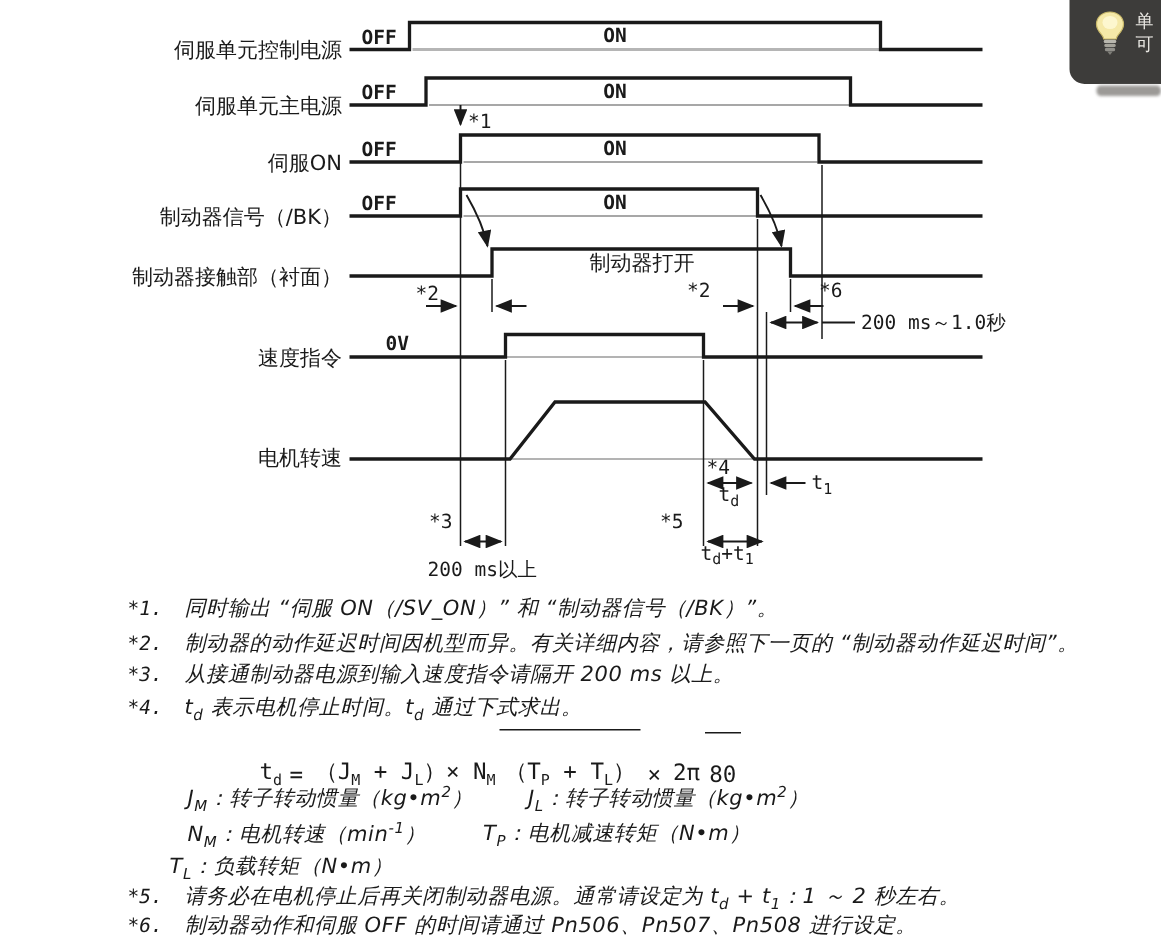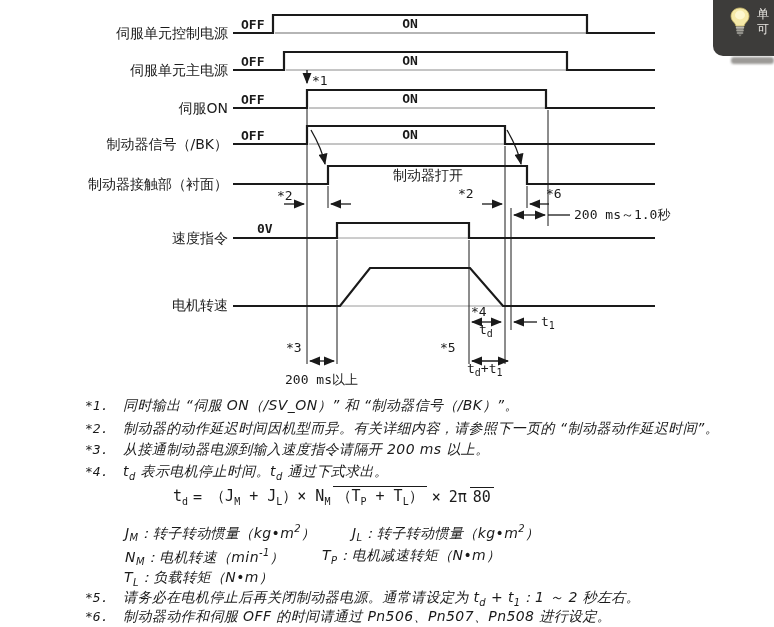--- a/index.html
+++ b/index.html
@@ -27,21 +27,21 @@
   .note{position:absolute;left:85px;width:690px;font-size:14px;letter-spacing:.4px;white-space:nowrap;font-style:italic;}
   .nmk{display:inline-block;width:38px;font-family:"DejaVu Sans Mono",monospace;font-size:13px;letter-spacing:0;}
   .ntx sub{font-size:10px;}
   .formula{
     position:absolute;left:173px;top:486px;
     display:inline-flex;align-items:center;gap:5px;
     font-family:"DejaVu Sans Mono",monospace;font-size:15px;
   }
   .formula sub{font-size:10px;}
   .frac{display:inline-flex;flex-direction:row;align-items:center;line-height:1.25;}
-  .frac .den{border-top:1.5px solid #1a1a1a;padding:0 3px;}
+  .frac .den{border-top:1.5px solid #1a1a1a;padding:18px 3px;}
   .frac .num{padding:0 3px;}
   .defitem{position:absolute;font-size:14px;white-space:nowrap;letter-spacing:.4px;font-style:italic;}
   .defitem sub{font-size:10px;}
   .defitem sup{font-size:10px;}
 </style>
 </head>
 <body>
 
 <svg id="diagram" width="774" height="392" viewBox="0 0 774 392">
   <defs>
@@ -165,20 +165,20 @@
   <span class="frac">
     <span class="num">2π</span>
     <span class="den">80</span>
   </span>
 </div>
 
 <span class="defitem" style="left:125px;top:523px"><span>J</span><sub>M</sub><span>：转子转动惯量（kg•m</span><sup>2</sup><span>）</span></span>
 <span class="defitem" style="left:352px;top:523px"><span>J</span><sub>L</sub><span>：转子转动惯量（kg•m</span><sup>2</sup><span>）</span></span>
 <span class="defitem" style="left:125px;top:547px"><span>N</span><sub>M</sub><span>：电机转速（min</span><sup>-1</sup><span>）</span></span>
 <span class="defitem" style="left:322px;top:547px"><span>T</span><sub>P</sub><span>：电机减速转矩（N•m）</span></span>
-<span class="defitem" style="left:124px;top:569px"><span>T</span><sub>L</sub><span>：负载转矩（N•m）</span></span>
+<span class="defitem" style="left:113px;top:569px"><span>T</span><sub>L</sub><span>：负载转矩（N•m）</span></span>
 
 <div class="note" style="top:589px">
   <span class="nmk">*5.</span><span class="ntx"><span>请务必在电机停止后再关闭制动器电源。通常请设定为 t</span><sub>d</sub><span> + t</span><sub>1</sub><span>：1 ～ 2 秒左右。</span></span>
 </div>
 <div class="note" style="top:608px">
   <span class="nmk">*6.</span><span class="ntx">制动器动作和伺服 OFF 的时间请通过 Pn506、Pn507、Pn508 进行设定。</span>
 </div>
 
 </body></html>

